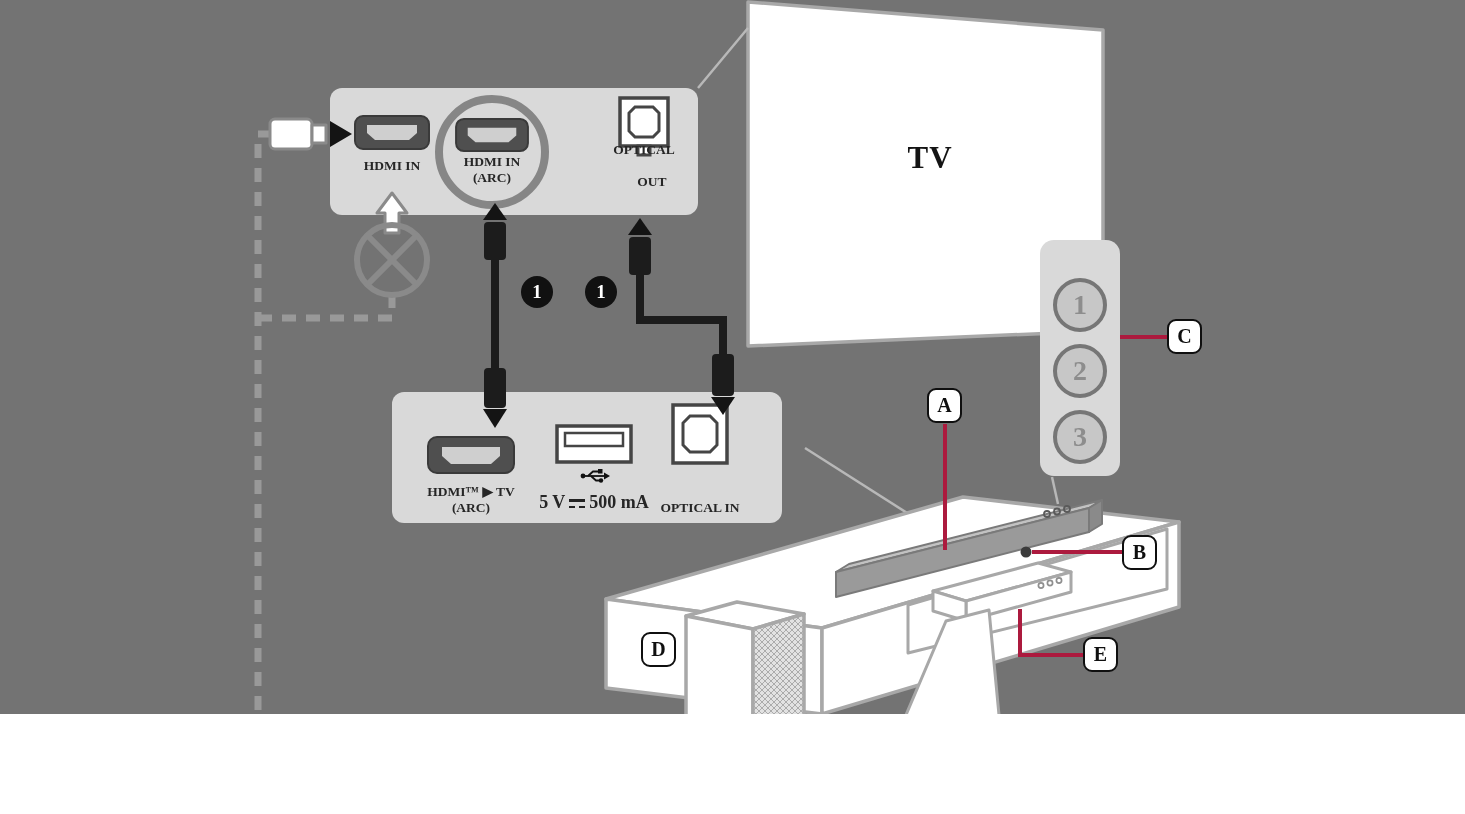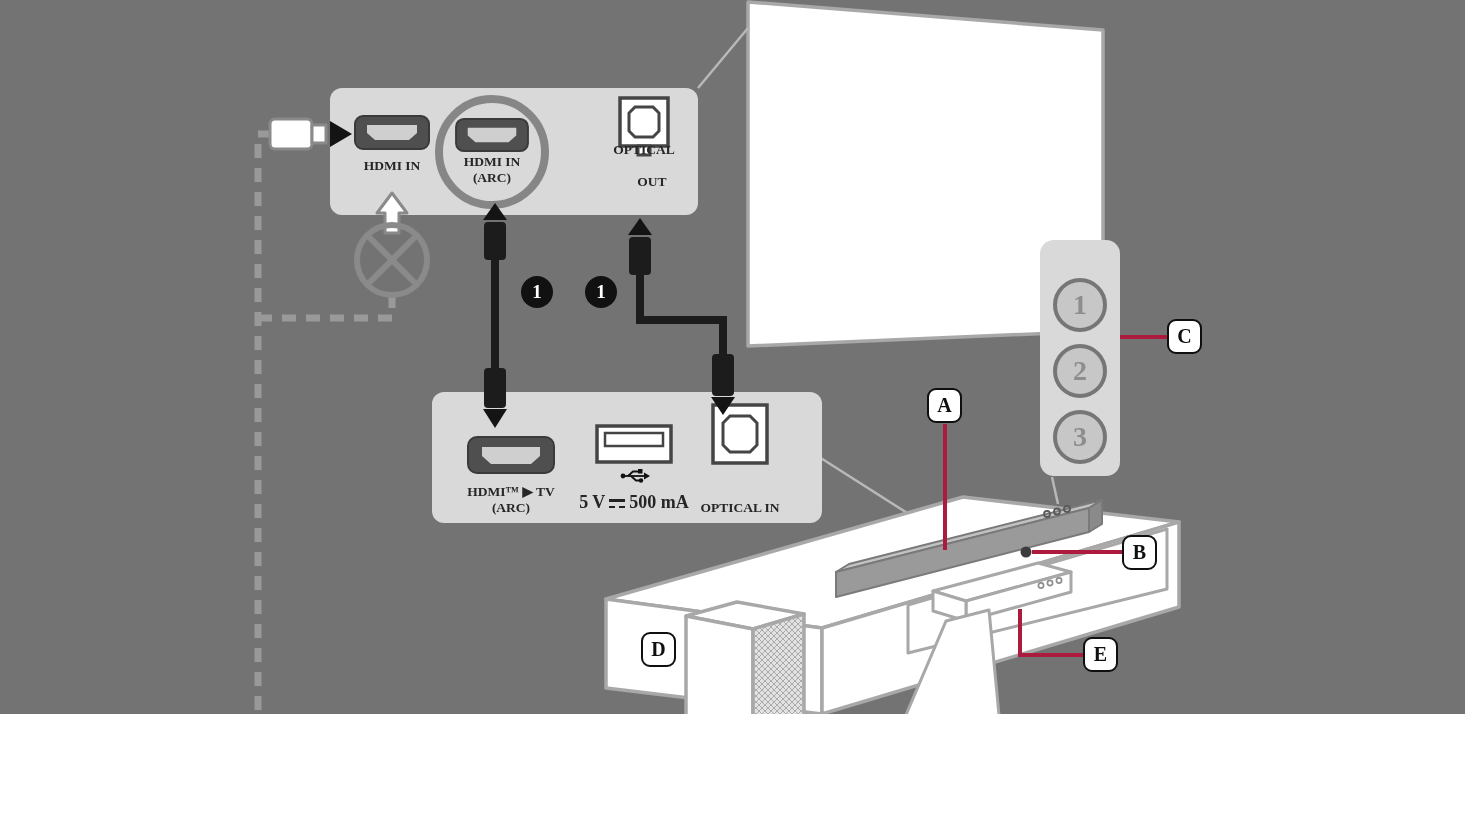--- a/index.html
+++ b/index.html
@@ -33,21 +33,21 @@
   .sb-front{fill:#9a9a9a;stroke:#7a7a7a;stroke-width:2;stroke-linejoin:round;}
   .sb-top{fill:#c2c2c2;stroke:#7a7a7a;stroke-width:2;stroke-linejoin:round;}
   .sb-end{fill:#8a8a8a;stroke:#7a7a7a;stroke-width:2;stroke-linejoin:round;}
 
   
   .panel{position:absolute;background:var(--panel-gray);border-radius:12px;z-index:2;}
   .plabel{position:absolute;font-weight:bold;font-size:13.5px;line-height:16px;color:#262626;text-align:center;white-space:nowrap;}
   .port{position:absolute;}
 
   #tv-ports-panel{left:330px;top:88px;width:368px;height:127px;}
-  #soundbar-ports-panel{left:432px;top:392px;width:390px;height:131px;}
+  #soundbar-ports-panel{left:392px;top:392px;width:390px;height:131px;}
   #remote-panel{left:1040px;top:240px;width:80px;height:236px;border-radius:14px;}
   #hdmi-out-panel{left:888px;top:733px;width:116px;height:74px;}
 
   .arc-ring{
     position:absolute;left:105px;top:7px;width:114px;height:114px;box-sizing:border-box;
     border:8px solid #868686;border-radius:50%;
   }
 
   .remote-btn{
     position:absolute;left:13px;width:54px;height:54px;box-sizing:border-box;
@@ -187,20 +187,21 @@
     <div class="plabel" style="left:246px;top:108px;width:124px">OPTICAL IN</div>
   </div>
 
   <div class="panel" id="remote-panel">
     <div class="remote-btn" style="top:38px">1</div>
     <div class="remote-btn" style="top:104px">2</div>
     <div class="remote-btn" style="top:170px">3</div>
   </div>
 
 
+  <div class="tv-label">TV</div>
 
   <svg id="overlay-layer" class="layer" width="1465" height="814" viewBox="0 0 1465 814">
 
     <g>
       <rect class="grayicon" x="270" y="119" width="42" height="30" rx="5"></rect>
       <rect class="grayicon" x="312" y="125" width="14" height="18"></rect>
       <polygon class="arrow" points="330,121 330,147 352,134"></polygon>
     </g>
 
     <g>

